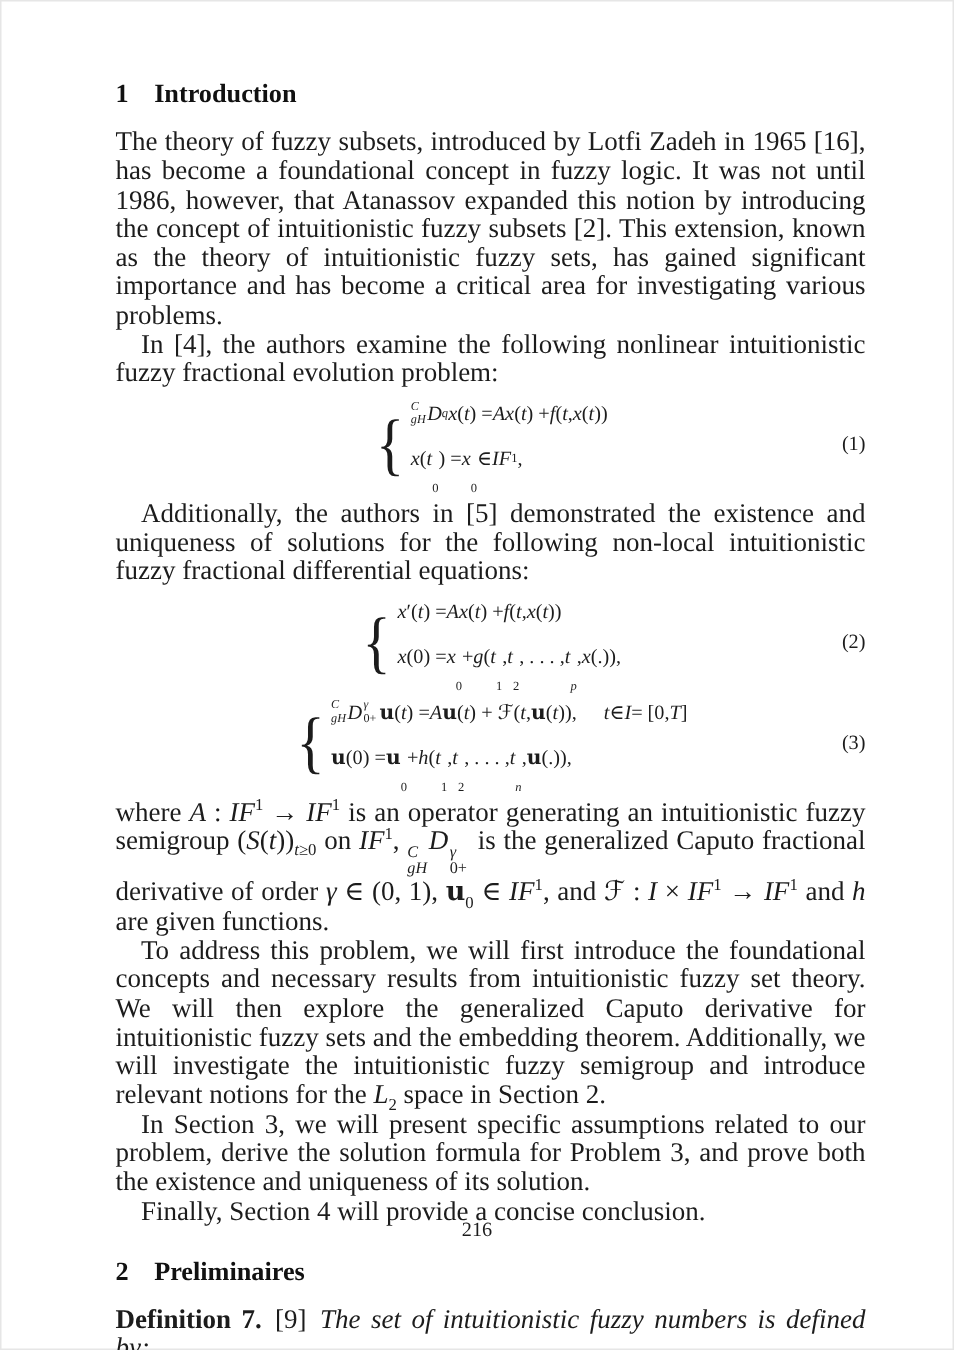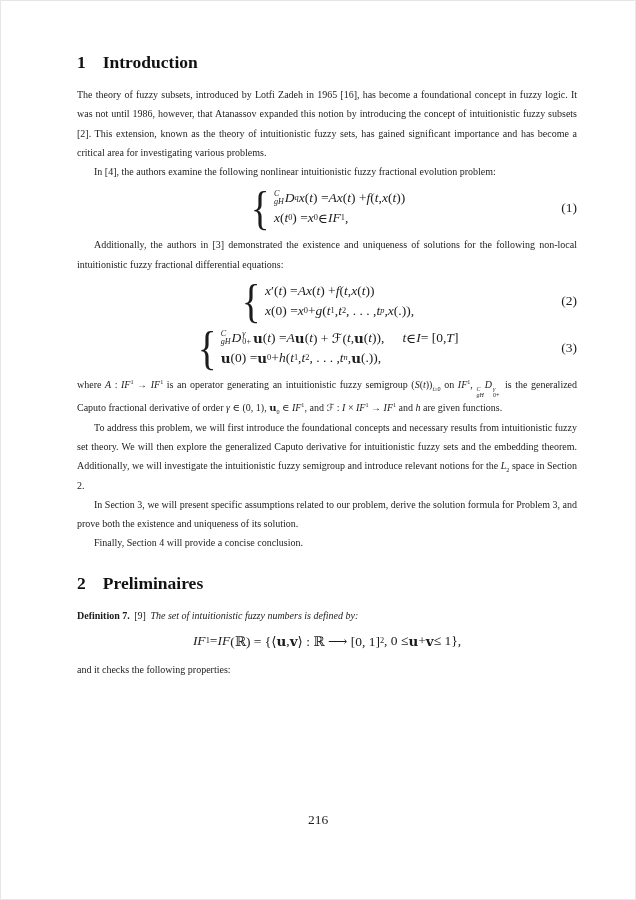--- a/index.html
+++ b/index.html
@@ -6,24 +6,24 @@
   .page{
     width:636px;height:900px;position:relative;background:#ffffff;
     box-sizing:border-box;padding:52px 59px 0 77px;
     font-family:"Liberation Serif","DejaVu Serif","DejaVu Sans",serif;
     color:#1c1c1c;overflow:hidden;
     box-shadow:inset 0 0 0 1px #e6e6e6;
   }
   .sec{font-size:17.5px;font-weight:700;margin:0 0 12px 0;display:flex;color:#111;}
   .sec-num{margin-right:17px;}
   .sec-2{margin-top:20px;}
-  p{margin:0;font-size:10px;line-height:19.3px;text-align:justify;}
+  p{margin:0;font-size:18px;line-height:19.3px;text-align:justify;}
   .ind{text-indent:17px;}
   sup{font-size:0.62em;vertical-align:super;line-height:0;}
-  sub{font-size:0.62em;vertical-align:sub;line-height:0;}
+  sub{font-size:0.62em;vertical-align:sub;line-height:0;margin-top:40px;}
   .presc{display:inline-flex;flex-direction:column;align-items:flex-start;font-size:0.6em;line-height:1.05;vertical-align:-0.45em;margin-right:1px;}
   .stk{display:inline-flex;flex-direction:column;align-items:flex-start;font-size:0.6em;line-height:1.05;vertical-align:-0.45em;margin:0 2px 0 1px;}
   .frak{font-weight:700;font-family:"DejaVu Serif",serif;}
   .qsp{display:inline-block;width:18px;}
   .display-eq{position:relative;display:flex;justify-content:center;align-items:center;margin:7px 0;font-size:13.5px;}
   .cases{display:flex;align-items:center;}
   .brace{font-size:46px;font-weight:400;line-height:0.85;margin-right:3px;transform:scaleX(0.85);color:#1c1c1c;}
   .eqlines{display:flex;flex-direction:column;align-items:flex-start;}
   .eqline{min-height:20px;display:flex;align-items:center;}
   .tag{position:absolute;right:0;top:50%;transform:translateY(-50%);font-size:13.5px;}
@@ -55,21 +55,21 @@
         <div class="eqline"><span class="presc">
               <span class="pt"><i>C</i></span>
               <span class="pb"><i>gH</i></span>
             </span><i>D</i><sup><i>q</i></sup><i>x</i>(<i>t</i>) = <i>Ax</i>(<i>t</i>) + <i>f</i>(<i>t</i>, <i>x</i>(<i>t</i>))</div>
         <div class="eqline"><i>x</i>(<i>t</i><sub>0</sub>) = <i>x</i><sub>0</sub> ∈ <i>IF</i><sup>1</sup>,</div>
       </div>
     </div>
     <span class="tag">(1)</span>
   </div>
 
-  <p class="ind">Additionally, the authors in [3] demonstrated the existence and uniqueness of solutions for the following non-local intuitionistic fuzzy fractional differential equations:</p>
+  <p class="ind">Additionally, the authors in [5] demonstrated the existence and uniqueness of solutions for the following non-local intuitionistic fuzzy fractional differential equations:</p>
 
   <div class="display-eq">
     <div class="cases">
       <span class="brace">{</span>
       <div class="eqlines">
         <div class="eqline"><i>x</i>′(<i>t</i>) = <i>Ax</i>(<i>t</i>) + <i>f</i>(<i>t</i>, <i>x</i>(<i>t</i>))</div>
         <div class="eqline"><i>x</i>(0) = <i>x</i><sub>0</sub> + <i>g</i>(<i>t</i><sub>1</sub>, <i>t</i><sub>2</sub>, . . . , <i>t</i><sub><i>p</i></sub>, <i>x</i>(.)),</div>
       </div>
     </div>
     <span class="tag">(2)</span>

